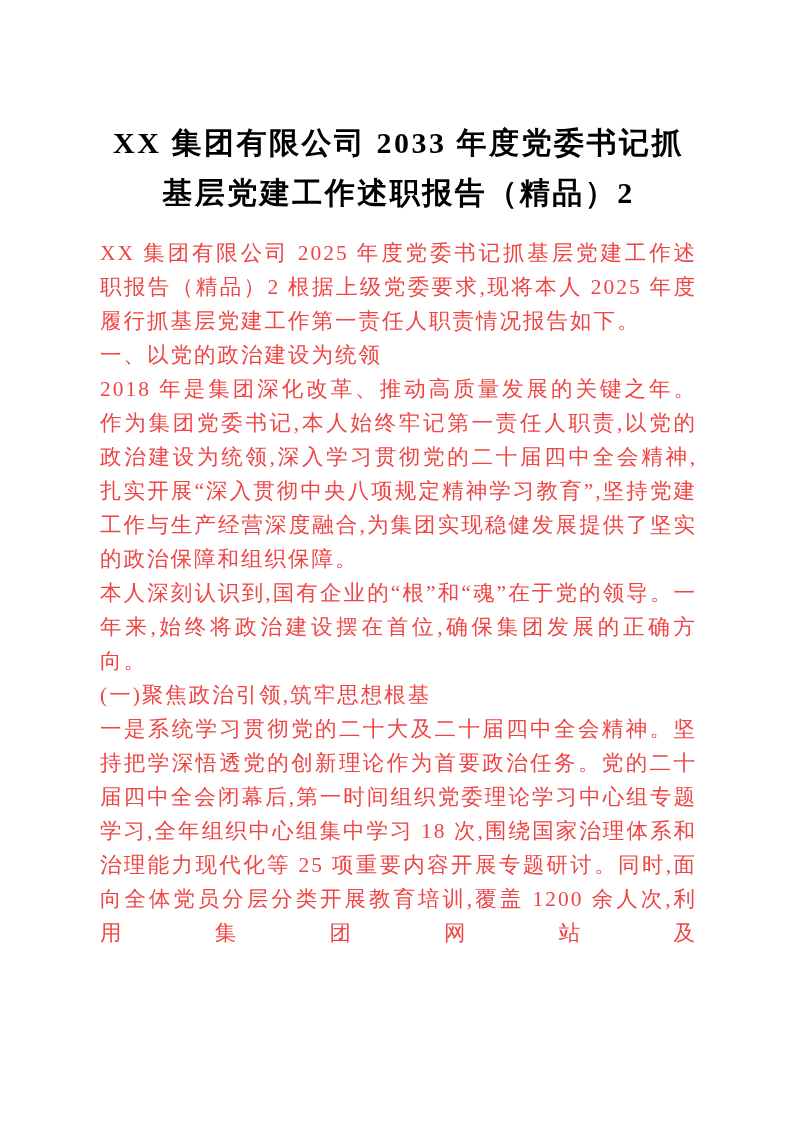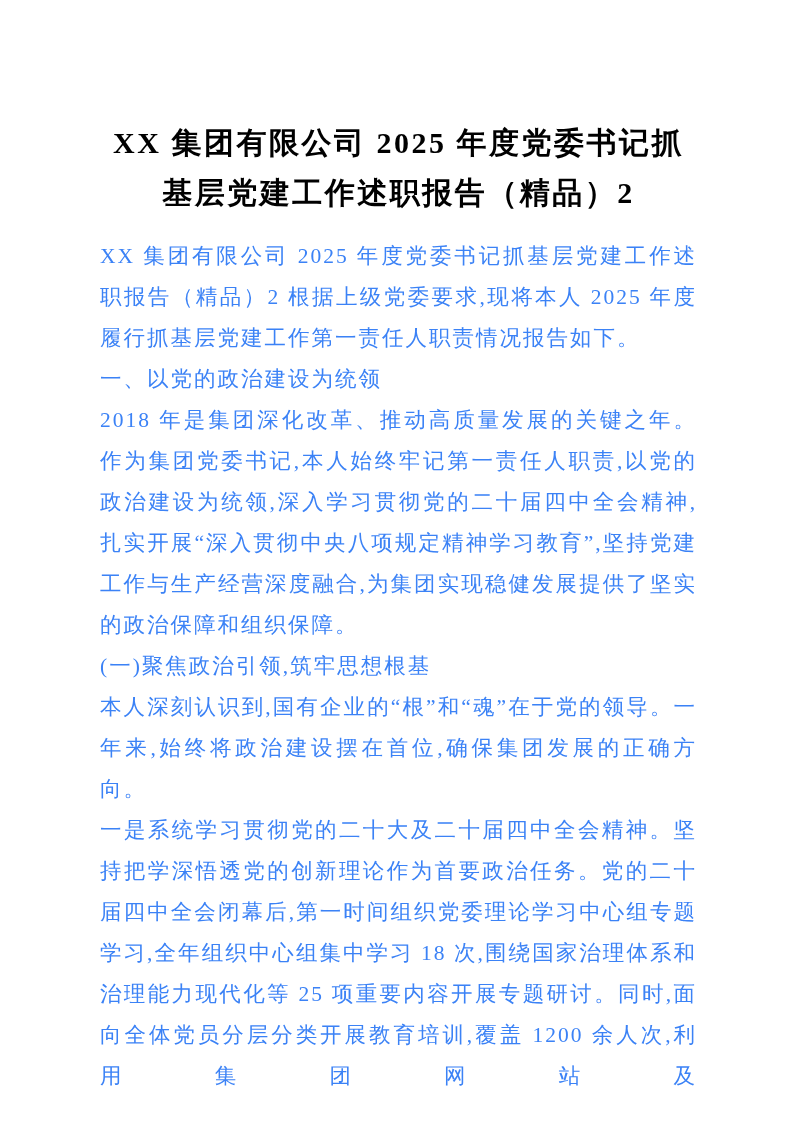--- a/index.html
+++ b/index.html
@@ -26,41 +26,41 @@
     font-weight: 700;
     line-height: 50px;
     letter-spacing: 2.5px;
     text-align: center;
     color: #000000;
   }
   .para {
     margin: 0;
     font-size: 21.5px;
     font-weight: 400;
-    line-height: 41px;
+    line-height: 34px;
     letter-spacing: 2px;
     text-align: justify;
     text-justify: inter-character;
-    color: #3b82f6;
+    color: #ef4444;
   }
   
   .para-cutoff {
     text-align-last: justify;
   }
 </style>
 </head>
 <body>
 
 <div class="page">
-  <h1 class="doc-title">XX 集团有限公司 2025 年度党委书记抓基层党建工作述职报告（精品）2</h1>
+  <h1 class="doc-title">XX 集团有限公司 2033 年度党委书记抓基层党建工作述职报告（精品）2</h1>
 
   <p class="para">XX 集团有限公司 2025 年度党委书记抓基层党建工作述职报告（精品）2 根据上级党委要求,现将本人 2025 年度履行抓基层党建工作第一责任人职责情况报告如下。</p>
 
   <p class="para">一、以党的政治建设为统领</p>
 
   <p class="para">2018 年是集团深化改革、推动高质量发展的关键之年。作为集团党委书记,本人始终牢记第一责任人职责,以党的政治建设为统领,深入学习贯彻党的二十届四中全会精神,扎实开展“深入贯彻中央八项规定精神学习教育”,坚持党建工作与生产经营深度融合,为集团实现稳健发展提供了坚实的政治保障和组织保障。</p>
 
+  <p class="para">本人深刻认识到,国有企业的“根”和“魂”在于党的领导。一年来,始终将政治建设摆在首位,确保集团发展的正确方向。</p>
+
   <p class="para">(一)聚焦政治引领,筑牢思想根基</p>
-
-  <p class="para">本人深刻认识到,国有企业的“根”和“魂”在于党的领导。一年来,始终将政治建设摆在首位,确保集团发展的正确方向。</p>
 
   <p class="para para-cutoff">一是系统学习贯彻党的二十大及二十届四中全会精神。坚持把学深悟透党的创新理论作为首要政治任务。党的二十届四中全会闭幕后,第一时间组织党委理论学习中心组专题学习,全年组织中心组集中学习 18 次,围绕国家治理体系和治理能力现代化等 25 项重要内容开展专题研讨。同时,面向全体党员分层分类开展教育培训,覆盖 1200 余人次,利用集团网站及</p>
 </div>
 
 </body></html>

